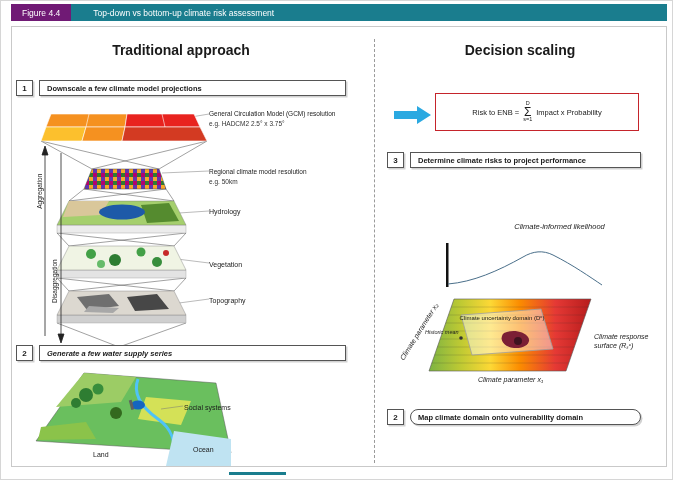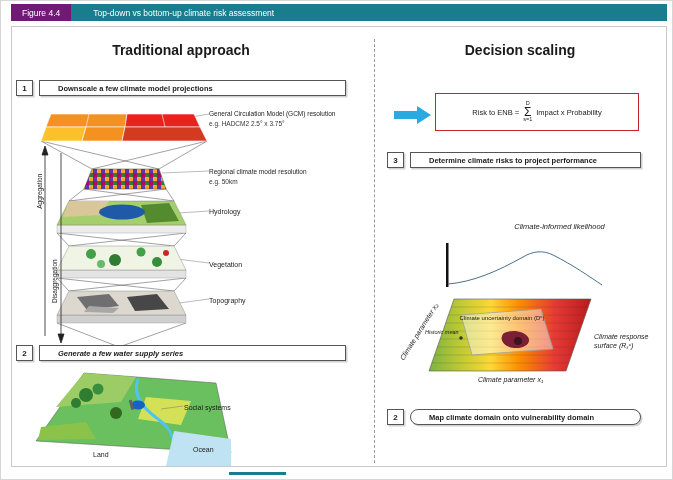--- a/index.html
+++ b/index.html
@@ -17,21 +17,21 @@
   .frame { left:10px; top:25px; width:656px; height:441px; border:1px solid #c9c9c9; background:#fff; }
   .divider { left:373px; top:38px; height:424px; width:0; border-left:1px dashed #9a9a9a; }
   .footer-mark { left:228px; top:471px; width:57px; height:3px; background:#1a7d8e; }
 
   .col-title { font-weight:bold; font-size:14px; text-align:center; }
 
   .numbox { width:17px; height:16px; border:1px solid #555; background:#fff;
             display:flex; align-items:center; justify-content:center;
             font-weight:bold; font-size:8px; box-shadow:1.5px 1.5px 0 rgba(0,0,0,0.18); }
   .stepbox { height:16px; border:1px solid #555; background:#fff; display:flex;
-             align-items:center; padding:0 18px; font-weight:bold; font-size:7.5px;
+             align-items:center; padding:0 7px; font-weight:bold; font-size:7.5px;
              box-shadow:1.5px 1.5px 0 rgba(0,0,0,0.18); white-space:nowrap; }
 
   .lbl { font-size:6.5px; line-height:1.3; color:#1b1b1b; }
   .lbl .sub { display:block; margin-top:2px; color:#333; }
   .lbl7 { font-size:7px; line-height:1.3; color:#1b1b1b; }
   .italic { font-style:italic; }
   .center { text-align:center; }
   .rot90 { transform:rotate(-90deg); transform-origin:center; }
   .rot58 { transform:rotate(-58deg); transform-origin:center; }
   .tiny { font-size:5.5px; line-height:1.2; }

